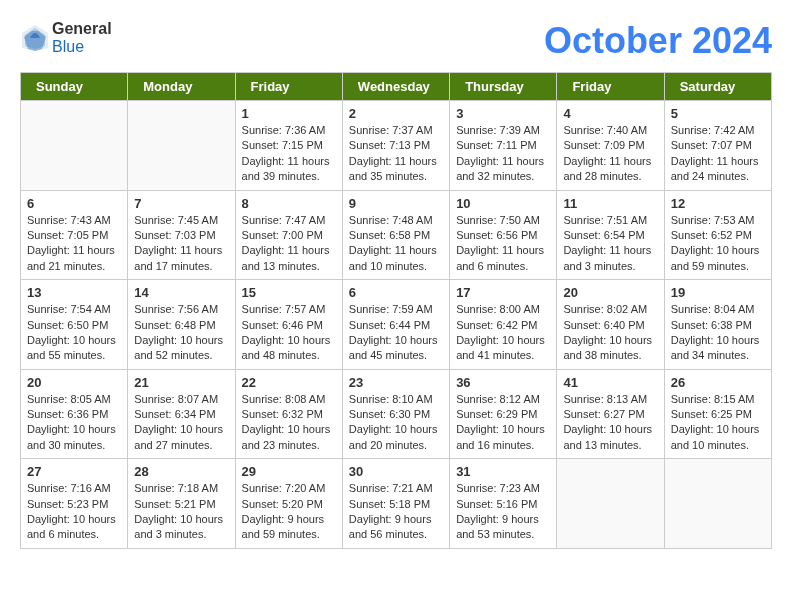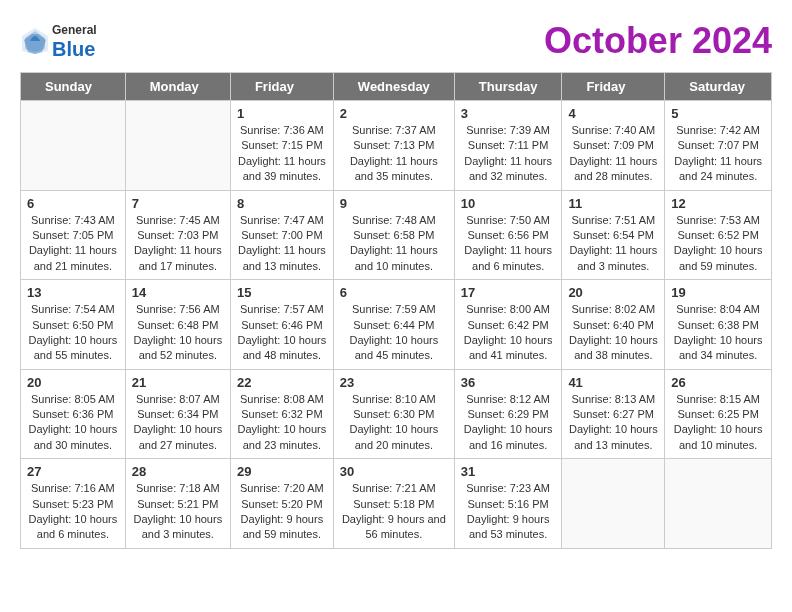--- a/index.html
+++ b/index.html
@@ -24,35 +24,35 @@
       width: 30px;
       height: 30px;
       margin-right: 2px;
     }
     .title-area {
       text-align: right;
     }
     .main-title {
       font-size: 36px;
       font-weight: bold;
-      color: #a21caf;
+      color: #3b82f6;
     }
     .subtitle {
       font-size: 18px;
       color: #555;
     }
     .calendar {
       width: 100%;
       border-collapse: collapse;
     }
     .calendar th {
-      background-color: #737373;
+      background-color: #4d7c0f;
       color: white;
       text-align: left;
-      padding: 6px 24px;
+      padding: 6px 15px;
       font-size: 13px;
       border: 1px solid #ccc;
     }
     .calendar td {
       vertical-align: top;
       padding: 5px 6px;
       border: 1px solid #ccc;
       font-size: 11px;
       color: #333;
       background: #fff;
@@ -64,40 +64,39 @@
     }
     .day-number {
       font-size: 13px;
       font-weight: bold;
       display: block;
       margin-bottom: 2px;
     }
     .day-info {
       line-height: 1.4;
       font-size: 11px;
-      text-align: center;
     }
     tr.week-row td {
       height: 85px;
     }
   </style>
 </head>
 <body>
 
 <div class="header-area">
   <div class="logo">
     <svg class="logo-icon" viewBox="0 0 30 30" xmlns="http://www.w3.org/2000/svg">
       <polygon points="15,2 28,10 28,25 15,28 2,25 2,10" fill="#3d7ebf" opacity="0.15"></polygon>
       <polygon points="15,5 25,12 25,23 15,26 5,23 5,12" fill="#3d7ebf" opacity="0.3"></polygon>
       <polygon points="18,8 26,14 22,26 15,28 8,26 4,14 12,8" fill="#3d7ebf" opacity="0.5"></polygon>
       <path d="M10 15 Q15 5 20 15" fill="#3d7ebf"></path>
     </svg>
     <div>
-      <span style="font-size:12px;font-weight:bold;color:#333;">General</span><br>
-      <span style="font-size:20px;font-weight:bold;color:#1a6bbd;">Blue</span>
+      <span style="font-size:16px;font-weight:bold;color:#333;">General</span><br>
+      <span style="font-size:16px;font-weight:normal;color:#1a6bbd;">Blue</span>
     </div>
   </div>
   <div class="title-area">
     <div class="main-title">October 2024</div>
   </div>
 </div>
 
 <table class="calendar">
   <thead>
     <tr>

